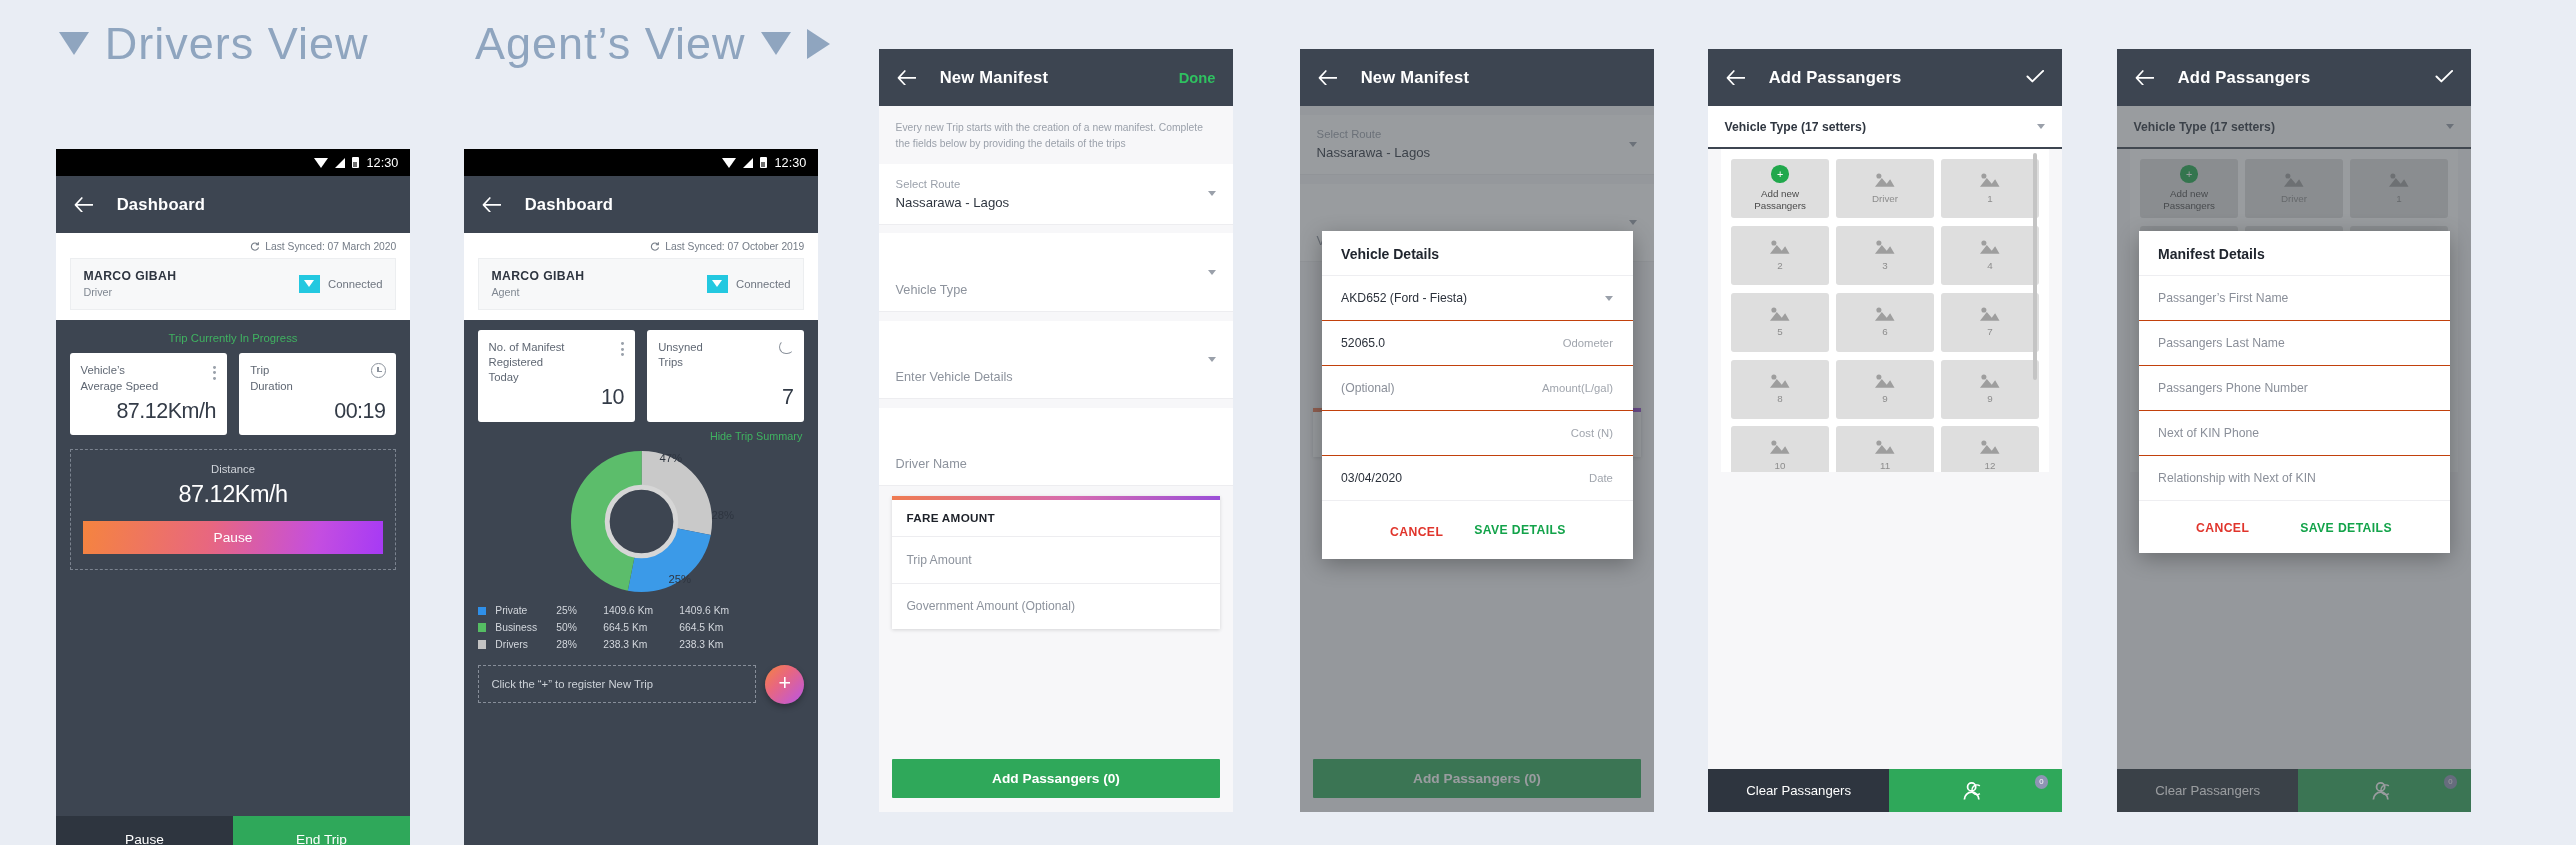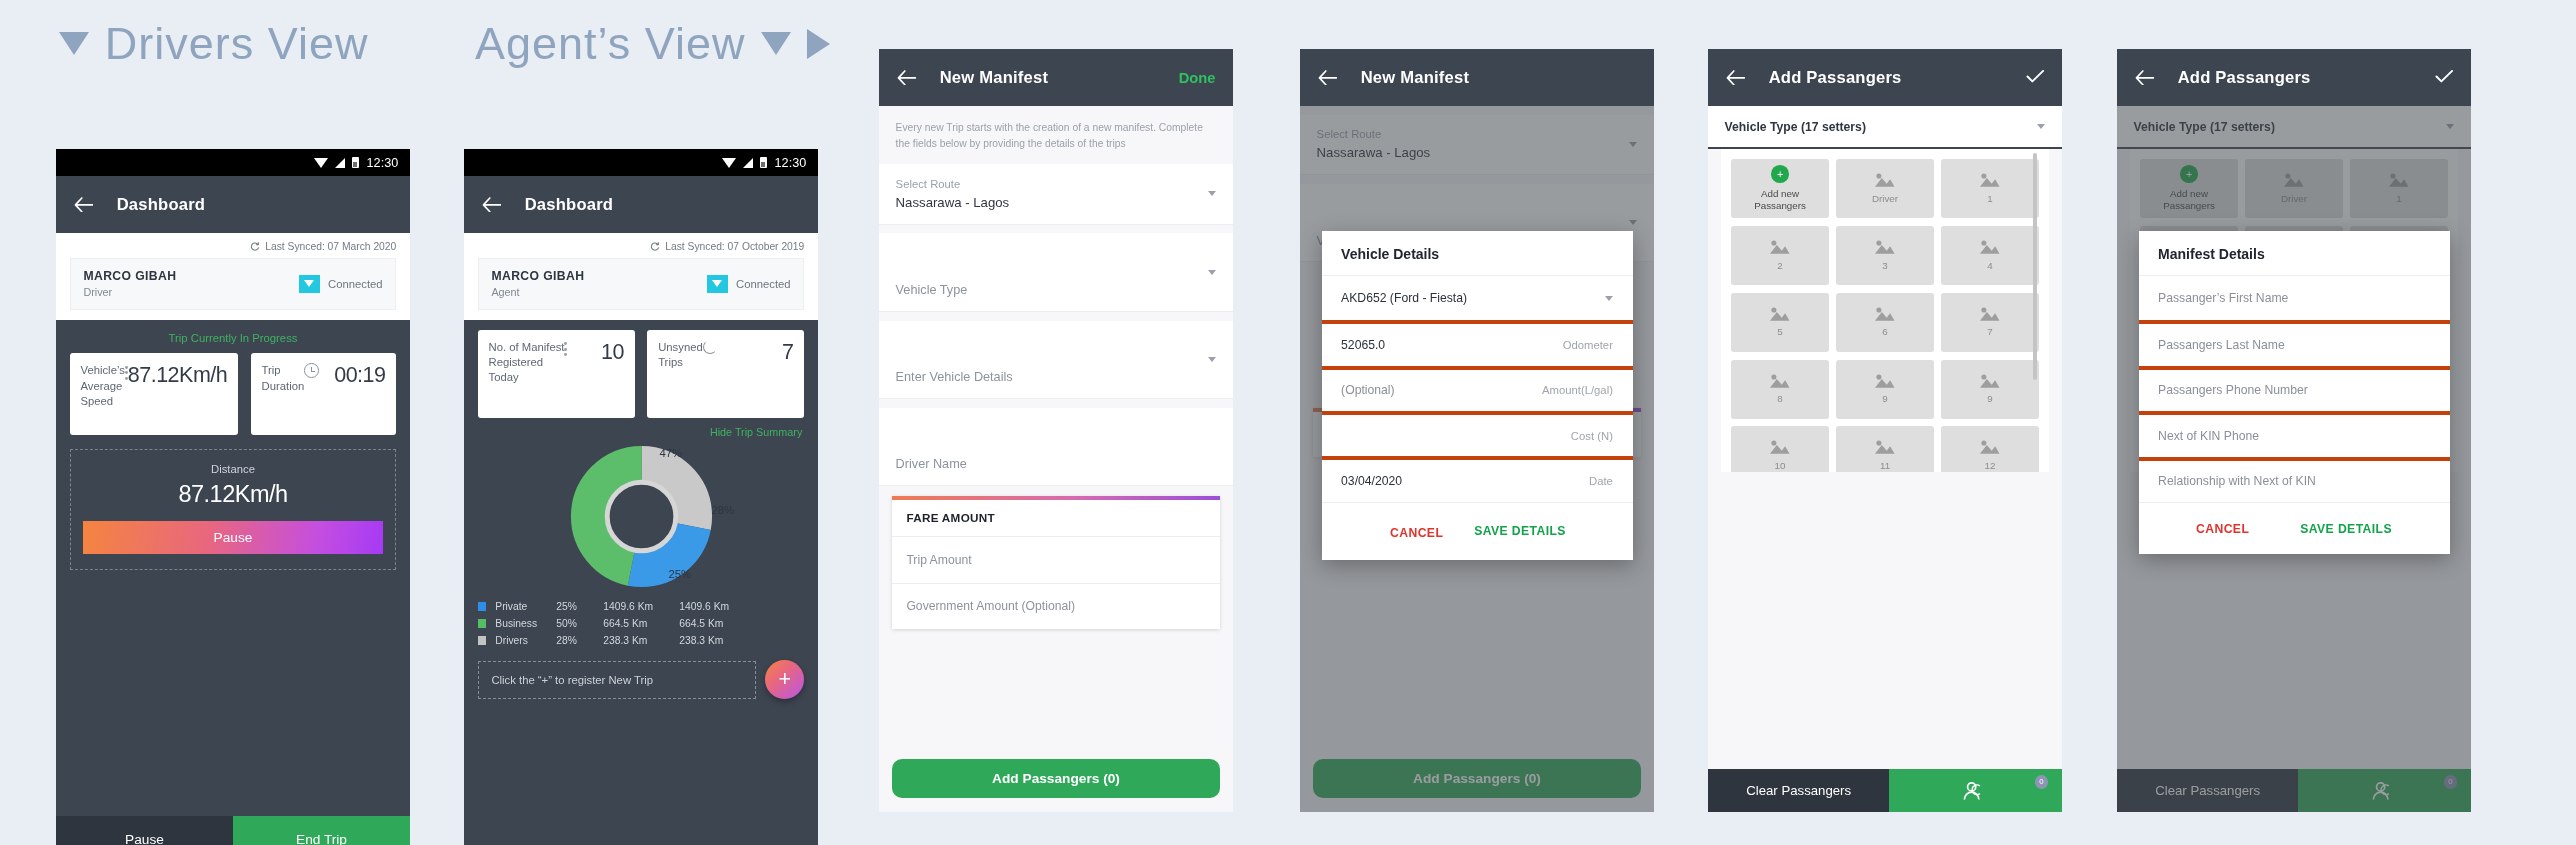--- a/index.html
+++ b/index.html
@@ -96,21 +96,21 @@
   .conn-ico {
     width:21.5px;height:17.6px;background:#23c8e0;display:flex;align-items:center;justify-content:center;
   }
   .conn-ico i { width:0;height:0;border-left:5.9px solid transparent;border-right:5.9px solid transparent;border-top:7.8px solid #fff; }
 
   .p1-dark { background:#3d4551; flex:1; padding:7.8px 13.7px 0; }
   .trip-status { text-align:center; color:#3fb260; font-size:11.3px; padding:3.9px 0 9.8px; }
   .stat-row { display:flex; gap:12.7px; }
   .stat-card {
     flex:1; background:#fff; border-radius:2.9px; padding:9.8px 10.8px 11.7px;
-    min-height:82px; display:flex; flex-direction:row; justify-content:space-between;
+    min-height:82px; display:flex; flex-direction:column; justify-content:space-between;
   }
   .stat-head { display:flex; justify-content:space-between; align-items:flex-start; }
   .stat-label { font-size:11.3px; color:#5f6773; line-height:1.35; }
   .stat-value { font-size:21.5px; color:#333b47; text-align:right; letter-spacing:-0.5px; }
   .kebab { display:flex; flex-direction:column; gap:2.4px; padding-top:2.9px; }
   .kebab span { width:2.9px;height:2.9px;border-radius:50%;background:#9aa1ab; }
   .clock-ico { width:14.7px;height:14.7px;border:1.4px solid #8b929c;border-radius:50%;position:relative; }
   .clock-ico:before{content:'';position:absolute;left:5.5px;top:2.4px;width:1.2px;height:4.9px;background:#8b929c;}
   .clock-ico:after{content:'';position:absolute;left:5.9px;top:6.4px;width:3.9px;height:1.2px;background:#8b929c;}
   .spinner-ico { width:14.7px;height:14.7px;border:1.6px solid #8b929c;border-radius:50%;border-top-color:transparent;border-right-color:transparent; }
@@ -166,32 +166,32 @@
   .caret { width:0;height:0;border-left:4.9px solid transparent;border-right:4.9px solid transparent;border-top:5.9px solid #9aa0aa; }
   .spacer { height:8.8px; }
   .fare-card { margin:9.8px 12.7px 0; background:#fff; box-shadow:0 1px 3.9px rgba(0,0,0,.14); }
   .fare-top { height:3.9px; background:linear-gradient(90deg,#ef7b52 0%,#d66bb0 55%,#9b4fd8 100%); }
   .fare-title { padding:11.7px 14.7px; font-size:11.7px; font-weight:bold; color:#1d2129; letter-spacing:0.3px; border-bottom:1px solid #ededf0; }
   .fare-fld { padding:15.7px 14.7px; font-size:12.2px; color:#8d939d; border-bottom:1px solid #ededf0; }
   .fare-fld:last-child { border-bottom:none; }
   .green-cta {
     position:absolute; left:12.7px; right:12.7px; bottom:13.7px; height:39px;
     background:#2fa85a; color:#fff; display:flex; align-items:center; justify-content:center;
-    font-size:13.7px; font-weight:bold; border-radius:10px;
+    font-size:13.7px; font-weight:bold; border-radius:1px;
   }
 
   
   .scrim { position:absolute; inset:0; background:rgba(70,74,80,.55); }
   .dialog {
     position:absolute; left:21.5px; right:21.5px; background:#fff;
     box-shadow:0 5.9px 21.5px rgba(0,0,0,.3);
   }
   .dlg-title { padding:14.7px 19.6px 13.7px; font-size:14px; font-weight:bold; color:#20252e; }
   .dlg-fld {
-    padding:13.7px 19.6px; border-top:4px solid #c2410c;
+    padding:13.7px 19.6px; border-top:1px solid #c2410c;
     display:flex; align-items:center; justify-content:space-between; min-height:45px;
   }
   .dlg-fld .lhs { font-size:12.2px; color:#2b313b; }
   .dlg-fld .lhs.ph { color:#8a8f99; }
   .dlg-fld .rhs { font-size:11.3px; color:#a0a5ad; }
   .dlg-actions {
     display:flex; justify-content:center; gap:51px; padding:19.6px 19.6px 17.6px;
     border-top:1px solid #eeeef1;
   }
   .dlg-cancel { color:#e0342b; font-size:12.2px; font-weight:bold; letter-spacing:0.4px; }

